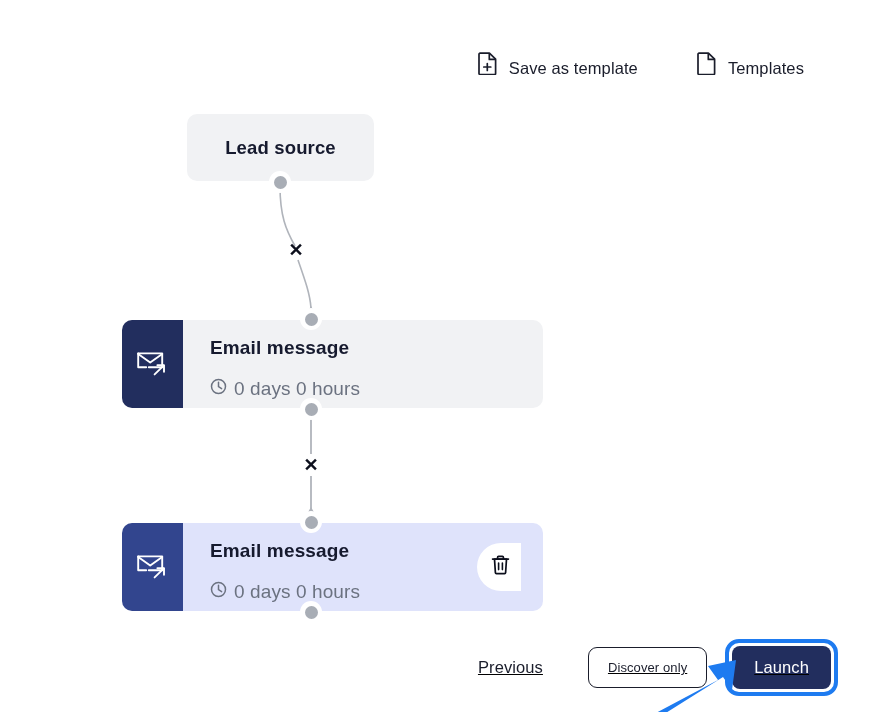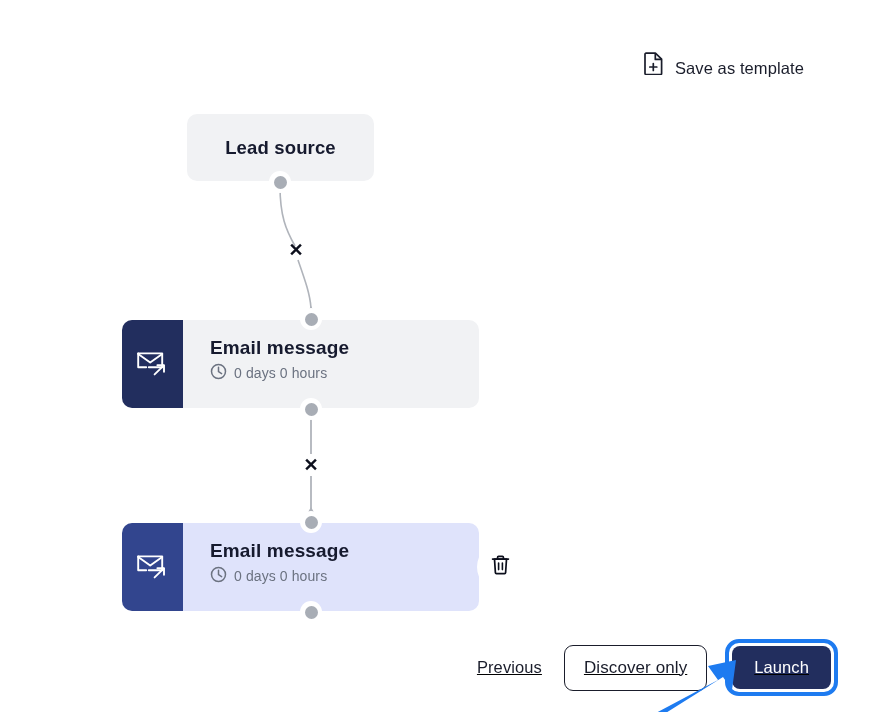--- a/index.html
+++ b/index.html
@@ -70,21 +70,21 @@
   }
   .node-lead .title {
     font-size: 18.5px;
     font-weight: bold;
     color: #161a2e;
     letter-spacing: .15px;
   }
 
   .node-email {
     left: 122px;
-    width: 357px; height: 88px;
+    width: 421px; height: 88px;
     display: flex;
     overflow: visible;
     cursor: pointer;
   }
   .node-email .icon-pane {
     width: 61px;
     border-radius: 10px 0 0 10px;
     display: flex;
     align-items: center;
     justify-content: center;
@@ -96,25 +96,25 @@
     padding: 17px 0 0 27px;
   }
   .node-email .title {
     font-size: 19px;
     font-weight: bold;
     color: #161a2e;
     letter-spacing: .15px;
     line-height: 1.12;
   }
   .node-email .sub {
-    margin-top: 5px;
+    margin-top: 20px;
     display: flex;
     align-items: center;
     gap: 7px;
-    font-size: 14px;
+    font-size: 19px;
     color: #6b7280;
     letter-spacing: .1px;
   }
 
   #node-email-1 { top: 312px; }
   #node-email-1 .icon-pane { background: #222e5e; }
   #node-email-1 .body { background: #f1f2f4; }
 
   #node-email-2 { top: 515px; }
   #node-email-2 .icon-pane { background: #32458e; }
@@ -191,26 +191,27 @@
     font-size: 16.5px;
     color: #1a1d2b;
     cursor: pointer;
     padding: 10px 4px;
     letter-spacing: .1px;
   }
   .btn-discover {
     background: #ffffff;
     border: 1.4px solid #1a1d2b;
     border-radius: 9px;
-    font-size: 17px;
+    font-size: 13px;
     color: #1a1d2b;
     cursor: pointer;
     padding: 12px 19px;
     letter-spacing: .1px;
     font-family: "Liberation Sans", sans-serif;
+    margin-left: 23px;
   }
   .launch-wrap {
     border: 4px solid #1e7bf0;
     border-radius: 14px;
     padding: 3px;
     display: inline-flex;
   }
   .btn-launch {
     background: #222e5e;
     border: none;
@@ -244,20 +245,29 @@
       <span class="ic">
         <svg width="21" height="23" viewBox="0 0 21 23" fill="none">
           <path d="M3 1.2h9.4L18.6 7.2v14.3a1 1 0 0 1-1 1H3a1 1 0 0 1-1-1V2.2a1 1 0 0 1 1-1z" stroke="#1a1d2b" stroke-width="1.7" stroke-linejoin="round"></path>
           <path d="M12.3 1.4v6h6" stroke="#1a1d2b" stroke-width="1.7" stroke-linejoin="round"></path>
           <path d="M10.3 11.5v7M6.8 15h7" stroke="#1a1d2b" stroke-width="1.7" stroke-linecap="round"></path>
         </svg>
       </span>
       <span class="label">Save as template</span>
     </button>
 
+    <button class="toolbar-btn">
+      <span class="ic">
+        <svg width="21" height="23" viewBox="0 0 21 23" fill="none">
+          <path d="M3 1.2h9.4L18.6 7.2v14.3a1 1 0 0 1-1 1H3a1 1 0 0 1-1-1V2.2a1 1 0 0 1 1-1z" stroke="#1a1d2b" stroke-width="1.7" stroke-linejoin="round"></path>
+          <path d="M12.3 1.4v6h6" stroke="#1a1d2b" stroke-width="1.7" stroke-linejoin="round"></path>
+        </svg>
+      </span>
+      <span class="label">Templates</span>
+    </button>
   </div>
 
   <div class="canvas">
 
     <svg class="edges">
 
       <path d="M280 178 C280 208 286 222 295 238" stroke="#b0b4bb" stroke-width="1.6" fill="none"></path>
       <path d="M298 252 C305 272 310 286 311 300" stroke="#b0b4bb" stroke-width="1.6" fill="none"></path>
       <path d="M311 305 l-4.2 -7.5 h8.4 z" fill="#b0b4bb" transform="rotate(180 311 301.5)"></path>
 

